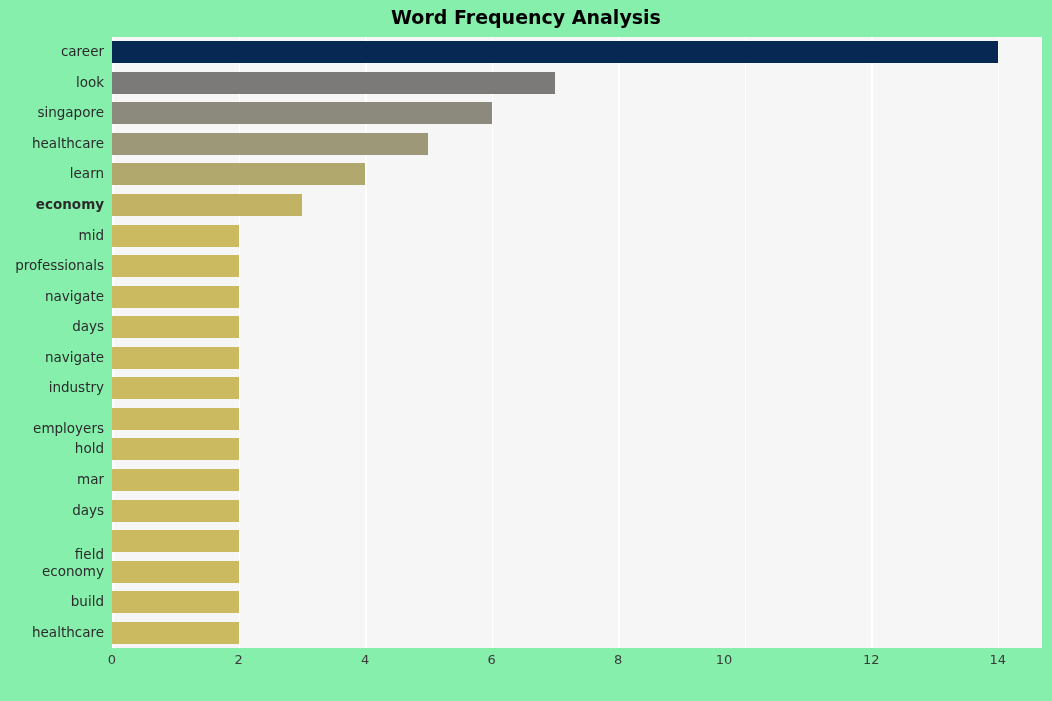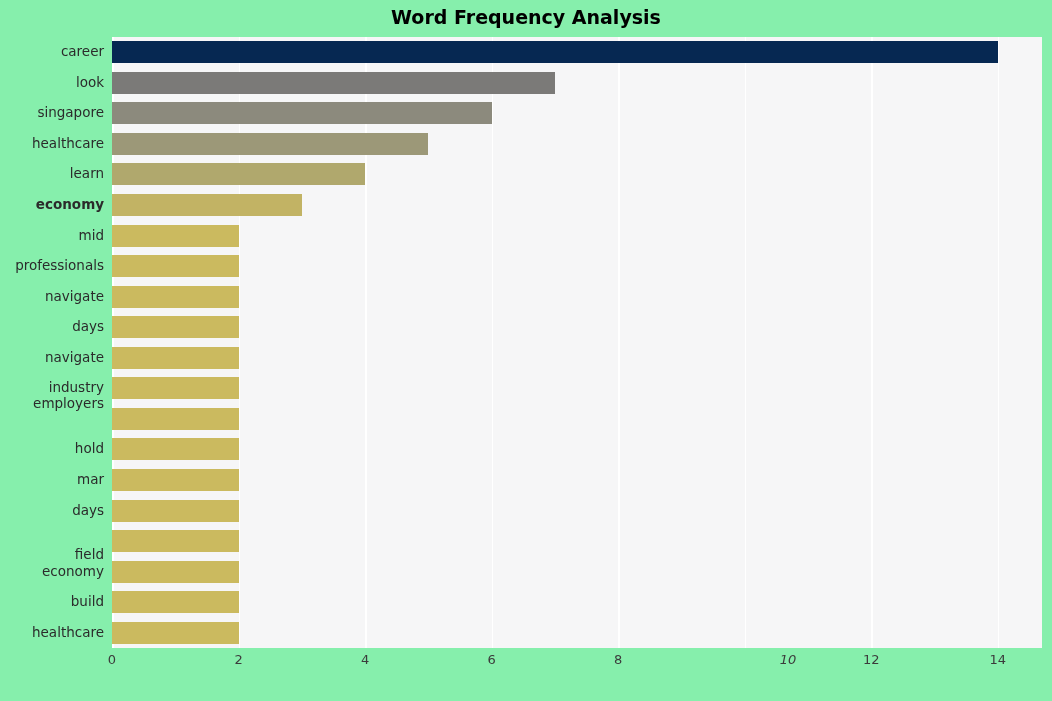--- a/index.html
+++ b/index.html
@@ -180,35 +180,35 @@
       <div class="ytick-label" style="top: 69.375px;">singapore</div>
       <div class="ytick-label" style="top: 99.925px;">healthcare</div>
       <div class="ytick-label" style="top: 130.475px;">learn</div>
       <div class="ytick-label" style="top: 161.025px; font-weight: bold;">economy</div>
       <div class="ytick-label" style="top: 191.575px;">mid</div>
       <div class="ytick-label" style="top: 222.125px;">professionals</div>
       <div class="ytick-label" style="top: 252.675px;">navigate</div>
       <div class="ytick-label" style="top: 283.225px;">days</div>
       <div class="ytick-label" style="top: 313.775px;">navigate</div>
       <div class="ytick-label" style="top: 344.325px;">industry</div>
-      <div class="ytick-label" style="top: 360px; margin-left: 28px;">employers</div>
+      <div class="ytick-label" style="top: 385px; margin-left: 28px;">employers</div>
       <div class="ytick-label" style="top: 405.425px;">hold</div>
       <div class="ytick-label" style="top: 435.975px;">mar</div>
       <div class="ytick-label" style="top: 466.525px;">days</div>
       <div class="ytick-label" style="top: 497.075px; margin-top: 14px;">field</div>
       <div class="ytick-label" style="top: 527.625px;">economy</div>
       <div class="ytick-label" style="top: 558.175px;">build</div>
       <div class="ytick-label" style="top: 588.725px;">healthcare</div>
     </div>
 
   <div id="xticks">
       <div class="xtick-label" style="left: 112px;">0</div>
       <div class="xtick-label" style="left: 238.531px;">2</div>
       <div class="xtick-label" style="left: 365.061px;">4</div>
       <div class="xtick-label" style="left: 491.592px;">6</div>
       <div class="xtick-label" style="left: 618.122px;">8</div>
-      <div class="xtick-label" style="left: 788px; font-style: italic;">10</div>
+      <div class="xtick-label" style="left: 724px;">10</div>
       <div class="xtick-label" style="left: 871.184px;">12</div>
       <div class="xtick-label" style="left: 997.714px;">14</div>
     </div>
 
 
 </div>
 
 </body></html>

